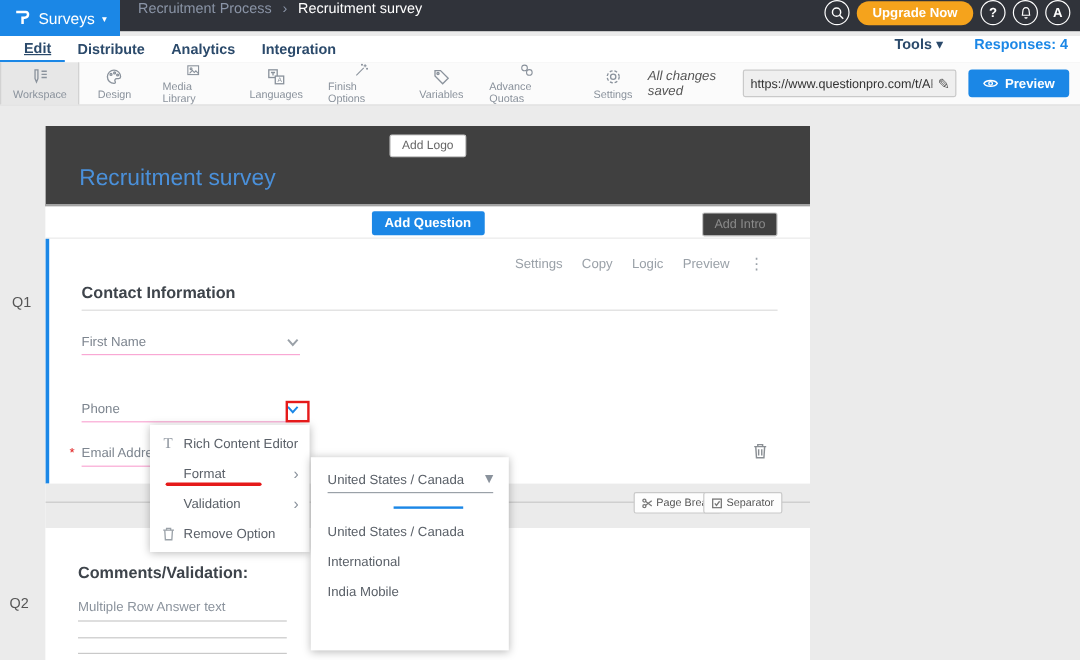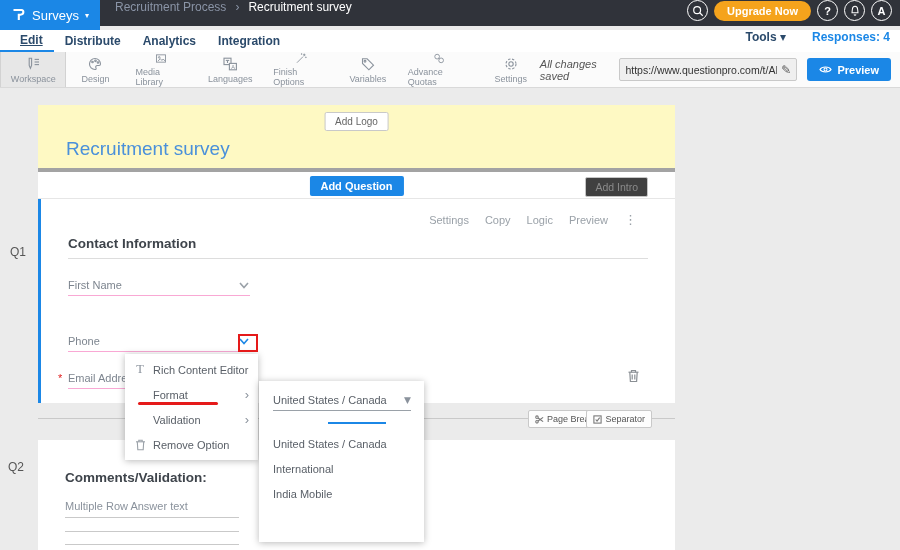--- a/index.html
+++ b/index.html
@@ -37,21 +37,21 @@
   .url-text { white-space:nowrap; overflow:hidden; flex:1; }
   .pencil { color:#555; font-size:12px; cursor:pointer; font-family:"DejaVu Sans",sans-serif; }
   .preview-btn { background:#1b87e6; color:#fff; font-size:11px; font-weight:bold; height:23px; padding:0 12px; border-radius:3px; display:flex; align-items:center; gap:5px; border:none; cursor:pointer; }
   .preview-btn svg { width:13px; height:13px; stroke:#fff; fill:none; stroke-width:1.2; }
 
   
   .gutter-label { position:absolute; font-size:12px; color:#555; z-index:2; }
 
   
   .main { position:absolute; left:38px; top:105px; width:637px; height:445px; background:#fff; z-index:1; }
-  .header-band { height:67px; background:#fef9c3; border-bottom:4px solid #a3a3a3; position:relative; }
+  .header-band { height:67px; background:#404040; border-bottom:2px solid #a3a3a3; position:relative; }
   .add-logo { position:absolute; left:50%; transform:translateX(-50%); top:7px; background:#fff; border:1px solid #c9c9c9; font-size:10px; color:#666; padding:3px 10px; border-radius:2px; cursor:pointer; }
   .survey-title { position:absolute; left:28px; top:33px; font-size:19px; color:#4a90da; }
   .action-row { height:27px; background:#fff; border-bottom:1px solid #e6e6e6; position:relative; }
   .add-question { position:absolute; left:50%; transform:translateX(-50%); top:4px; background:#1b87e6; color:#fff; font-size:11px; font-weight:bold; padding:4px 11px; border-radius:2px; border:none; cursor:pointer; }
   .add-intro { position:absolute; right:27px; top:5px; background:#404040; border:1px solid #c5c5c5; color:#8a8a8a; font-size:10.5px; padding:3px 9px; border-radius:2px; cursor:pointer; }
 
   .q1-card { position:relative; border-left:3px solid #1b87e6; height:204px; background:#fff; }
   .q-actions { position:absolute; top:13px; right:38px; display:flex; gap:16px; font-size:11px; color:#9aa1a8; align-items:center; }
   .q-actions span { cursor:pointer; }
   .q-dots { color:#808archive080; font-size:13px; }
@@ -227,21 +227,21 @@
         <svg viewBox="0 0 14 10">
             <path d="M1 5 C3 1.5 11 1.5 13 5 C11 8.5 3 8.5 1 5 Z"></path>
             <circle cx="7" cy="5" r="1.6"></circle>
           </svg>
         <span>Preview</span>
       </button>
     </div>
   </div>
 
   <div class="gutter-label" style="left:10px; top:245px;">Q1</div>
-  <div class="gutter-label" style="left:8px; top:460px;">Q2</div>
+  <div class="gutter-label" style="left:8px; top:496px;">Q2</div>
 
   <div class="main">
 
     <div class="header-band">
       <button class="add-logo">Add Logo</button>
       <div class="survey-title">Recruitment survey</div>
     </div>
 
     <div class="action-row">
       <button class="add-question">Add Question</button>

